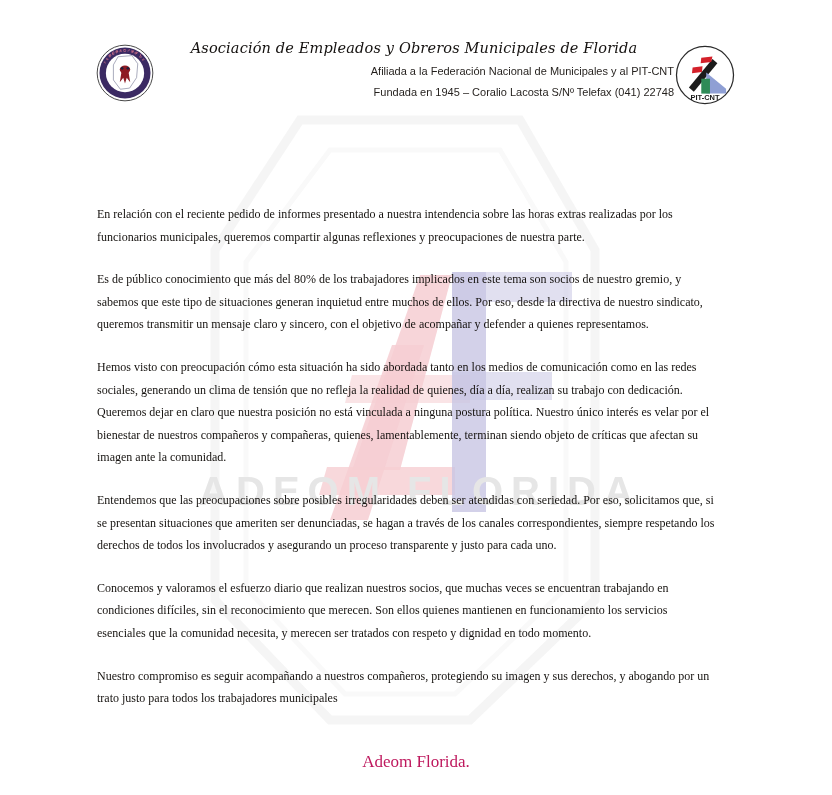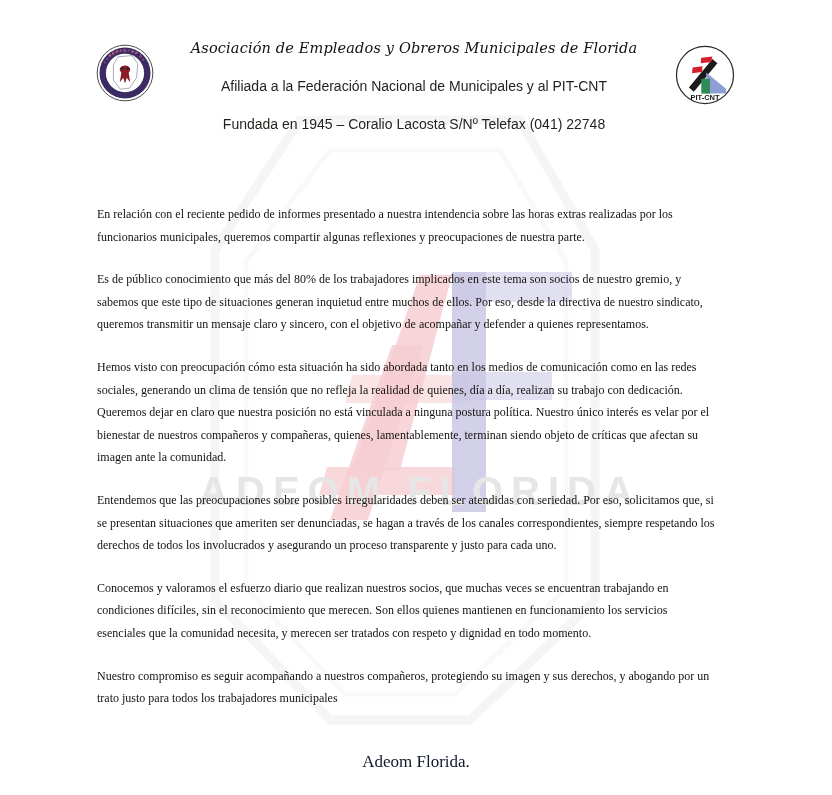--- a/index.html
+++ b/index.html
@@ -67,24 +67,25 @@
   #org-name {
     font-family: "DejaVu Serif", serif;
     font-style: italic;
     font-size: 14.5px;
     letter-spacing: 0.15px;
     color: #14110f;
     white-space: nowrap;
   }
   .org-sub {
     font-family: "Liberation Sans", sans-serif;
-    font-size: 14px;
+    font-size: 11px;
     color: #231f1c;
-    margin-top: 22px;
+    margin-top: 9px;
     white-space: nowrap;
+    text-align: right;
   }
 
   
   #dateline {
     position: absolute;
     right: 128px;
     top: 150px;
     z-index: 2;
     font-size: 17.5px;
     color: #14110f;
@@ -106,21 +107,21 @@
     color: #15120f;
   }
   #signature {
     position: absolute;
     left: 0;
     top: 752px;
     width: 832px;
     text-align: center;
     z-index: 2;
     font-size: 17px;
-    color: #0f172a;
+    color: #be185d;
   }
 </style>
 </head>
 <body>
 
 <div id="page">
 
   <svg id="watermark" viewBox="0 0 832 795" xmlns="http://www.w3.org/2000/svg">
     <g opacity="0.42">
       <path d="M300 120 L520 120 L595 250 L595 600 L470 720 L330 720 L215 600 L215 250 Z" fill="none" stroke="#e8e8e8" stroke-width="9"></path>

